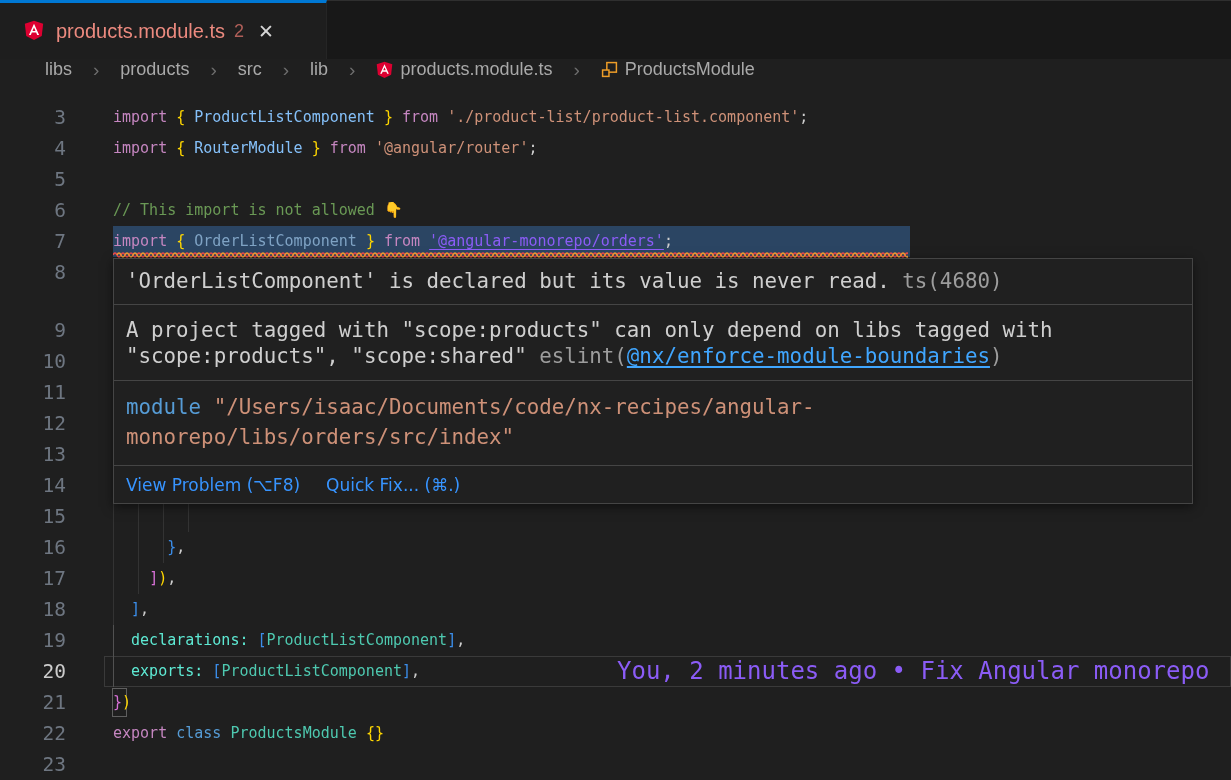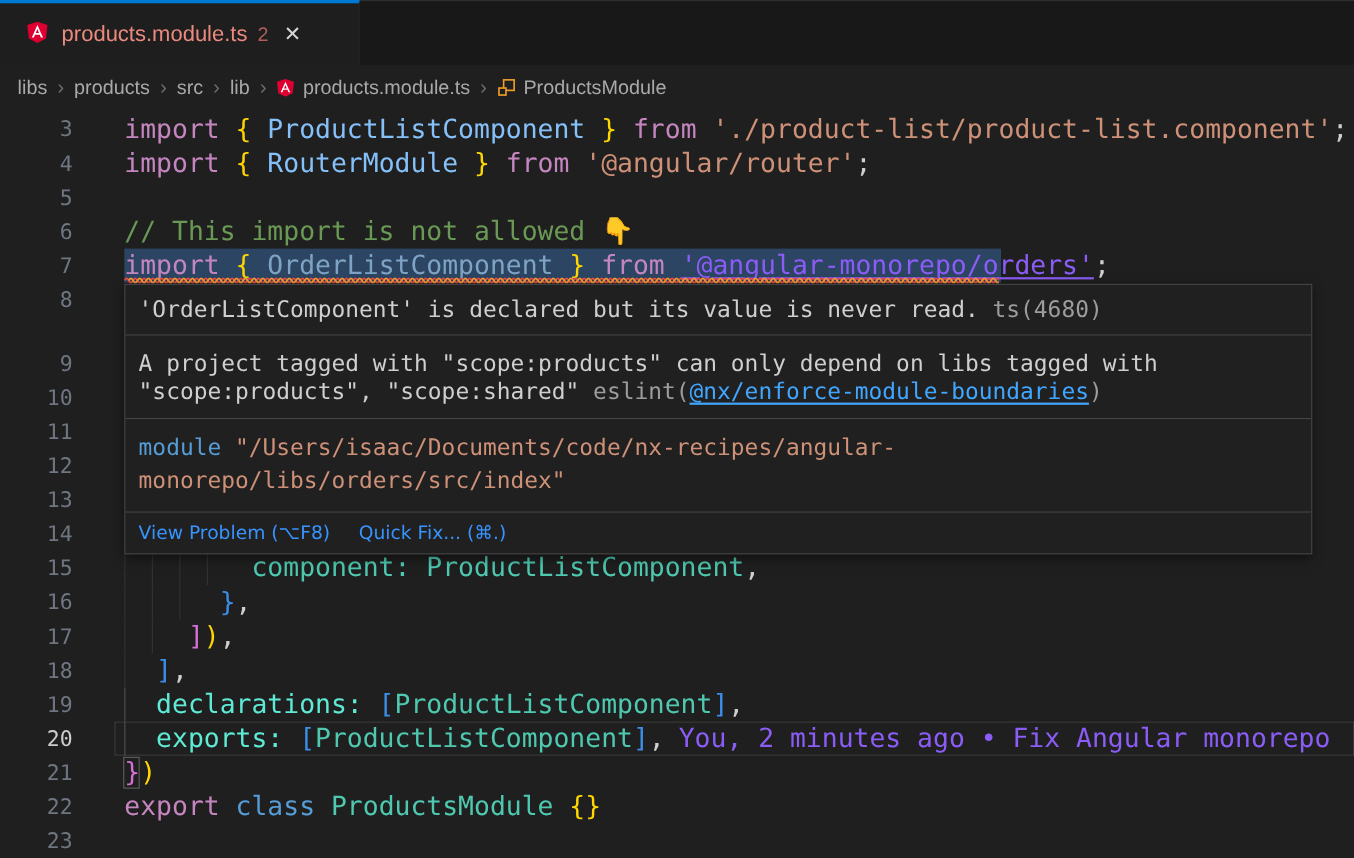--- a/index.html
+++ b/index.html
@@ -12,34 +12,34 @@
             background:#181818; border-top:1px solid #2f2f2f; }
   .tab { position:absolute; left:0; top:-1px; height:60px; width:327px;
          background:#1e1e1e; border-top:3px solid #0078d4; border-right:1px solid #252525;
          display:flex; align-items:center; padding:0 14px 0 24px; cursor:pointer; }
   .tab-label { font-size:20px; color:#ec8a7f; margin-left:12px; white-space:nowrap; }
   .tab-badge { font-size:18px; color:#b05f59; margin-left:9px; }
   .tab-close { margin-left:14px; color:#d6d6d6; font-size:19px; line-height:19px; cursor:pointer; }
 
   
   .breadcrumbs { position:absolute; left:0; top:59px; width:1231px; height:41px;
-                 background:#1f1f1f; display:flex; align-items:center; padding-left:16px;
-                 font-size:18px; color:#a9a9a9; }
+                 background:#1f1f1f; display:flex; align-items:flex-start; padding-left:45px;
+                 font-size:18px; color:#a9a9a9;gap:12px; }
   .crumb { display:flex; align-items:center; cursor:pointer; white-space:nowrap; }
   .crumb .bc-icon { margin-right:7px; display:inline-flex; }
   .crumb-sep { color:#6e6e6e; margin:0 9px; font-size:19px; }
 
   
   .row { position:absolute; left:0; width:1231px; height:31px; }
   .ln { position:absolute; left:0; top:0; width:66px; text-align:right;
         font-family:"DejaVu Sans Mono", monospace; font-size:19.5px; line-height:31px;
         color:#6e7681; cursor:pointer; }
   .ln.active { color:#cccccc; }
   .code { position:absolute; left:113px; top:0; font-family:"DejaVu Sans Mono", monospace;
-          font-size:24px; line-height:31px; white-space:pre; }
+          font-size:15px; line-height:31px; white-space:pre; }
   .guide { position:absolute; top:0; width:1px; height:31px; background:#333333; }
   .guide.bright { background:#515151; }
   .line-highlight { position:absolute; top:0; height:31px; background:#2b4563; }
   .cur-line-box { position:absolute; left:104px; width:1127px; height:31px;
                   border:1px solid #3a3a3a; }
   .blame { position:absolute; top:0; font-family:"DejaVu Sans Mono", monospace;
            font-size:24px; line-height:31px; color:#8b5cf6; white-space:pre; }
   .bracket-box { position:absolute; top:1px; height:29px; border:1px solid #5f5f5f; }
   .squig { position:absolute; left:113px; }
 
@@ -170,21 +170,20 @@
       <div class="row" style="top: 470px;">
         <span class="ln">14</span>
         <pre class="code"></pre>
       </div>
       <div class="row" style="top: 501px;">
         <div class="guide" style="left: 113px;"></div>
         <div class="guide" style="left: 138.034px;"></div>
         <div class="guide" style="left: 163.068px;"></div>
         <div class="guide" style="left: 188.102px;"></div>
         <span class="ln">15</span>
-        <pre class="code"><span class="c-fg">        </span><span class="c-type">component:</span><span class="c-fg"> </span><span class="c-type">ProductListComponent</span><span class="c-fg">,</span></pre>
       </div>
       <div class="row" style="top: 532px;">
         <div class="guide" style="left: 113px;"></div>
         <div class="guide" style="left: 138.034px;"></div>
         <div class="guide" style="left: 163.068px;"></div>
         <span class="ln">16</span>
         <pre class="code"><span class="c-fg">      </span><span class="c-b3">}</span><span class="c-fg">,</span></pre>
       </div>
       <div class="row" style="top: 563px; padding-left: 32px;">
         <div class="guide" style="left: 113px;"></div>

